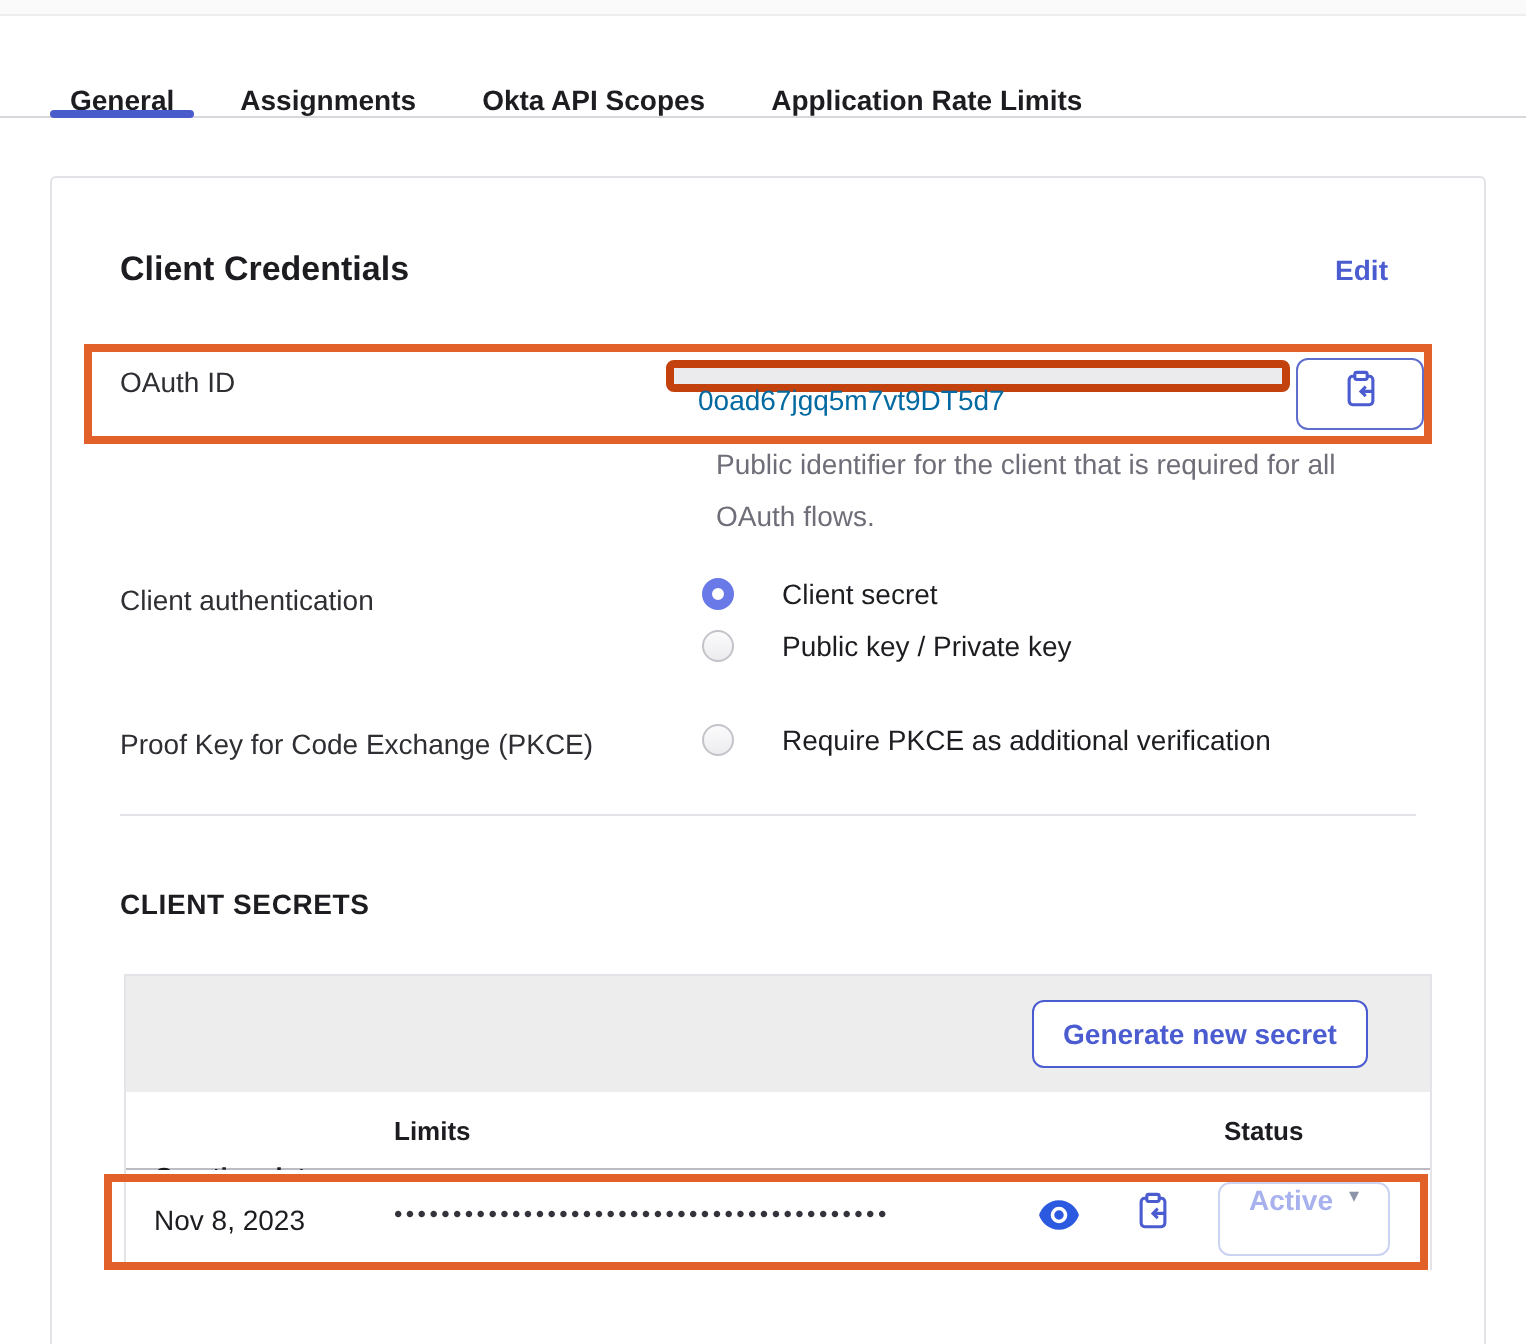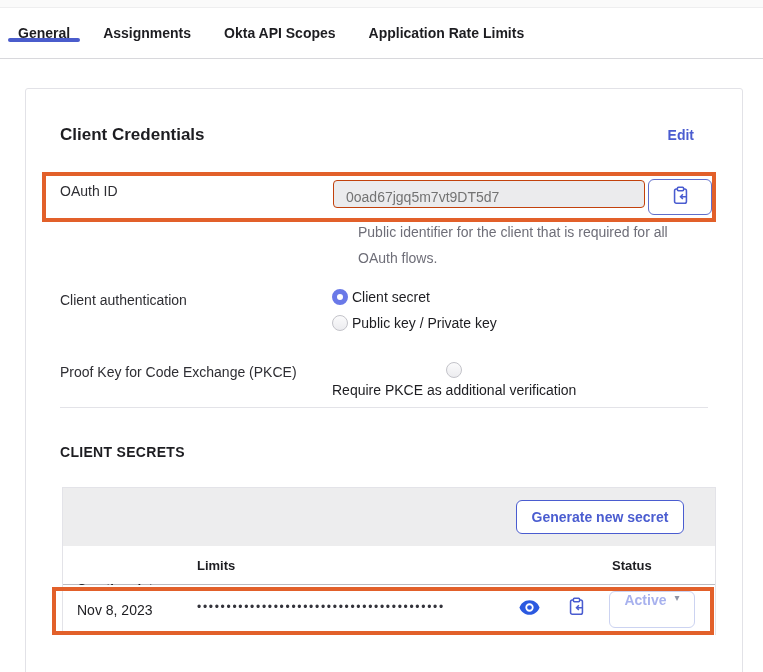--- a/index.html
+++ b/index.html
@@ -2,42 +2,42 @@
 <html><head>
 <meta charset="utf-8">
 <style>
   * { margin:0; padding:0; box-sizing:border-box; }
   html,body { width:763px; height:672px; overflow:hidden; }
   body { font-family:"Liberation Sans", sans-serif; background:#ffffff; color:#1d1d21; position:relative; }
 
   .top-strip { position:absolute; left:0; top:0; width:763px; height:8px; background:#fafafa; border-bottom:1px solid #eeeeef; }
 
   
-  .tabbar { position:absolute; left:0; top:8px; width:763px; height:51px; border-bottom:1px solid #d8d8dc; display:flex; align-items:center; padding-left:8px; background:#ffffff; }
+  .tabbar { position:absolute; left:0; top:8px; width:763px; height:51px; border-bottom:1px solid #d8d8dc; display:flex; align-items:flex-end; padding-left:25px; background:#ffffff; }
   .tab { position:relative; display:flex; align-items:center; padding:0 10px; margin-right:13px; font-size:14px; font-weight:600; color:#1d1d21; cursor:pointer; }
   .tab.active::after { content:""; position:absolute; left:0; right:0; bottom:-1px; height:4px; background:#4a5ccc; border-radius:2px; }
 
   
   .card { position:absolute; left:25px; top:88px; width:718px; height:600px; background:#ffffff; border:1px solid #e2e2e7; border-radius:3px; }
 
   .section-title { position:absolute; left:34px; top:36px; font-size:17px; font-weight:700; color:#1d1d21; }
   .edit-link { position:absolute; right:48px; top:38px; font-size:14px; font-weight:700; color:#4a5cd0; cursor:pointer; }
 
   .hl-box { position:absolute; border:4px solid #e2602a; }
   .hl-client-id { left:16px; top:83px; width:674px; height:50px; }
   .hl-secret-row { left:26px; top:498px; width:662px; height:48px; z-index:5; }
 
   .field-label { position:absolute; left:34px; font-size:14px; color:#2e2e33; }
 
-  .client-id-input { position:absolute; left:307px; top:91px; width:312px; height:28px; background:#ebebed; border:1px solid #c2410c; border-radius:4px; font-size:14px; color:#737373; line-height:32px; padding-left:12px; }
+  .client-id-input { position:absolute; left:307px; top:91px; width:312px; height:16px; background:#ebebed; border:4px solid #c2410c; border-radius:4px; font-size:14px; color:#0369a1; line-height:32px; padding-left:12px; }
   .copy-btn { position:absolute; left:622px; top:90px; width:64px; height:36px; background:#ffffff; border:1px solid #5f6ecb; border-radius:6px; display:flex; align-items:center; justify-content:center; cursor:pointer; }
 
   .help-text { position:absolute; left:307px; top:130px; width:338px; font-size:14px; line-height:26px; color:#6e6e78;margin-left:25px; }
 
-  .radio-row { position:absolute; left:306px; display:flex; align-items:center; gap:4px; }
+  .radio-row { position:absolute; left:325px; display:flex; align-items:center; gap:24px; }
   .radio { width:16px; height:16px; border-radius:50%; flex:0 0 auto; }
   .radio.selected { border:5px solid #6a79e8; background:#ffffff; }
   .radio.unselected { border:1px solid #c3c3c9; background:linear-gradient(#fbfbfc,#ececef); }
   .radio-label { font-size:14px; color:#1d1d21; }
 
   .divider { position:absolute; left:34px; top:318px; width:648px; height:1px; background:#e3e3e8; }
 
   .secrets-title { position:absolute; left:34px; top:355px; font-size:14px; font-weight:700; letter-spacing:0.3px; color:#1d1d21; }
 
   .table-wrap { position:absolute; left:36px; top:398px; width:654px; border:1px solid #e3e3e8; border-bottom:none; background:#ffffff; }
@@ -92,21 +92,21 @@
   <div class="radio-row" style="top:200px;">
     <span class="radio selected"></span>
     <span class="radio-label">Client secret</span>
   </div>
   <div class="radio-row" style="top:226px;">
     <span class="radio unselected"></span>
     <span class="radio-label">Public key / Private key</span>
   </div>
 
   <div class="field-label" style="top:275px;">Proof Key for Code Exchange (PKCE)</div>
-  <div class="radio-row" style="top:273px;flex-direction:column;">
+  <div class="radio-row" style="top:273px;">
     <span class="radio unselected"></span>
     <span class="radio-label">Require PKCE as additional verification</span>
   </div>
 
   <div class="divider"></div>
 
   <div class="secrets-title">CLIENT SECRETS</div>
 
   <div class="table-wrap">
     <div class="table-toolbar">

